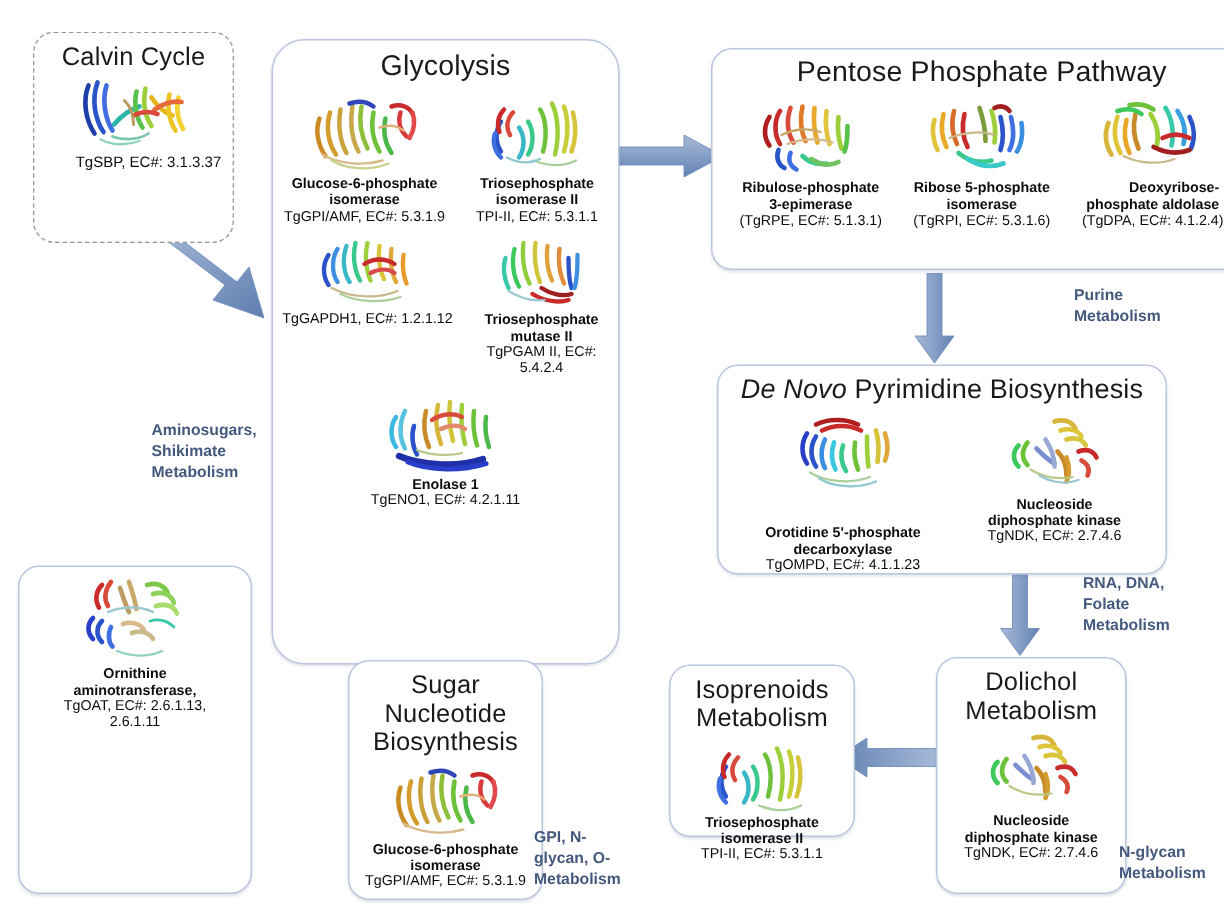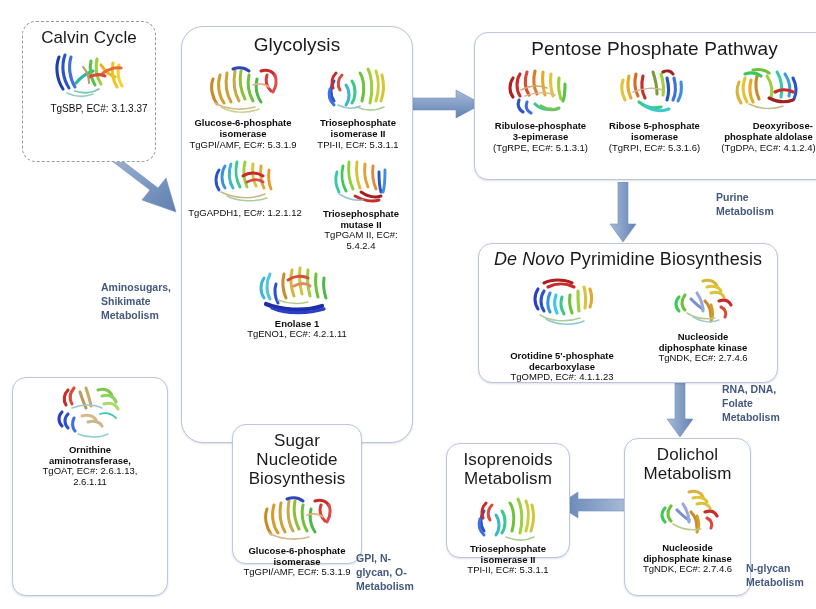--- a/index.html
+++ b/index.html
@@ -425,21 +425,21 @@
           </g>
         </svg>
         <div class="enz-name" style="white-space:pre-line;">Ornithine
 aminotransferase,</div>
         <div class="enz-ec" style="white-space:pre-line;">TgOAT, EC#: 2.6.1.13,
 2.6.1.11</div>
       </div>
     </div>
   </div>
 
-  <div class="box" style="left:232px;top:424px;width:130px;height:140px;">
+  <div class="box" style="left:232px;top:440px;width:130px;height:160px;">
     <div class="box-title" style="white-space:pre-line;font-size:17px;padding-top:6px;">Sugar
 Nucleotide
 Biosynthesis</div>
     <div class="enz-row" style="margin-top:-1px;">
       <div class="enz" style="width:126px;">
         <svg class="ribbon" width="92" height="56" viewBox="0 0 92 56">
           <g fill="none" stroke-width="3" stroke-linecap="round">
             <path d="M16,20 C13,28 15,38 20,45" stroke="#c98a22"></path>
             <path d="M23,16 C20,26 22,37 27,44" stroke="#d39c2c"></path>
             <path d="M30,14 C28,25 30,36 34,43" stroke="#caa13a"></path>

